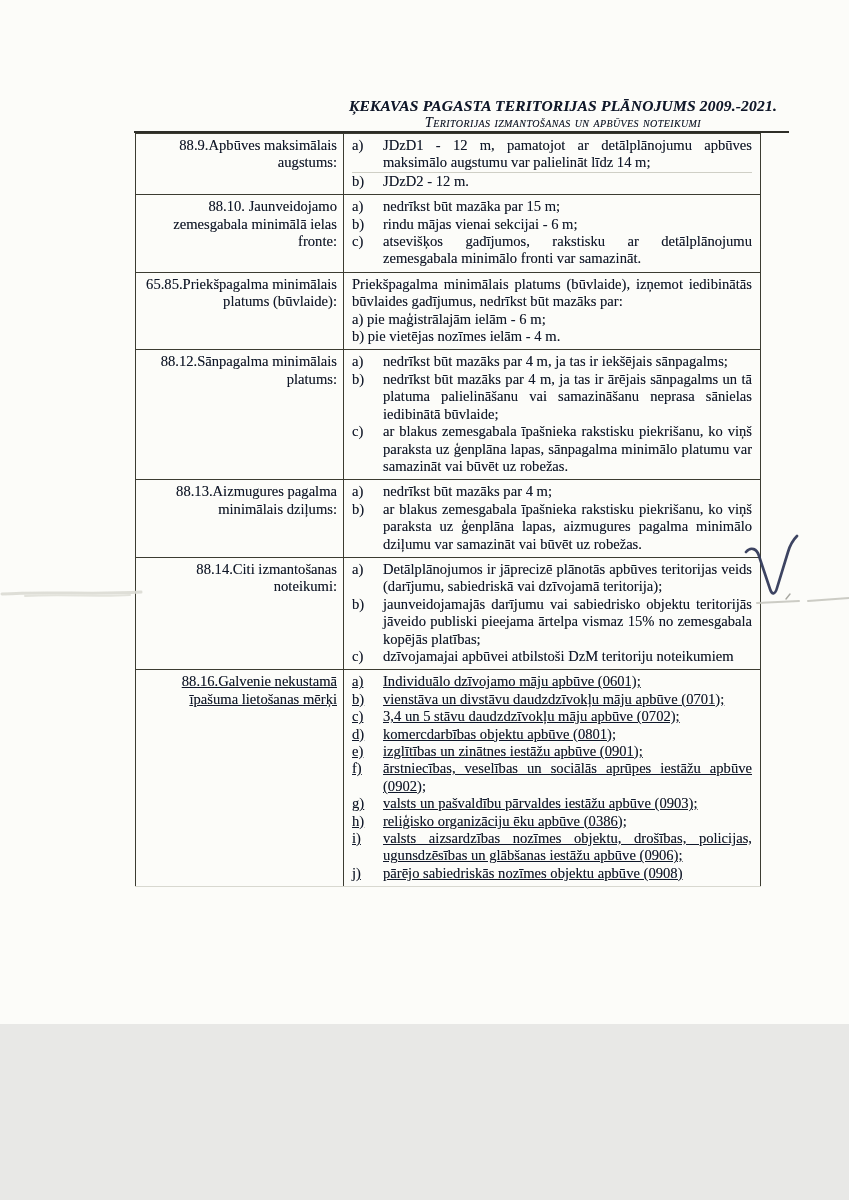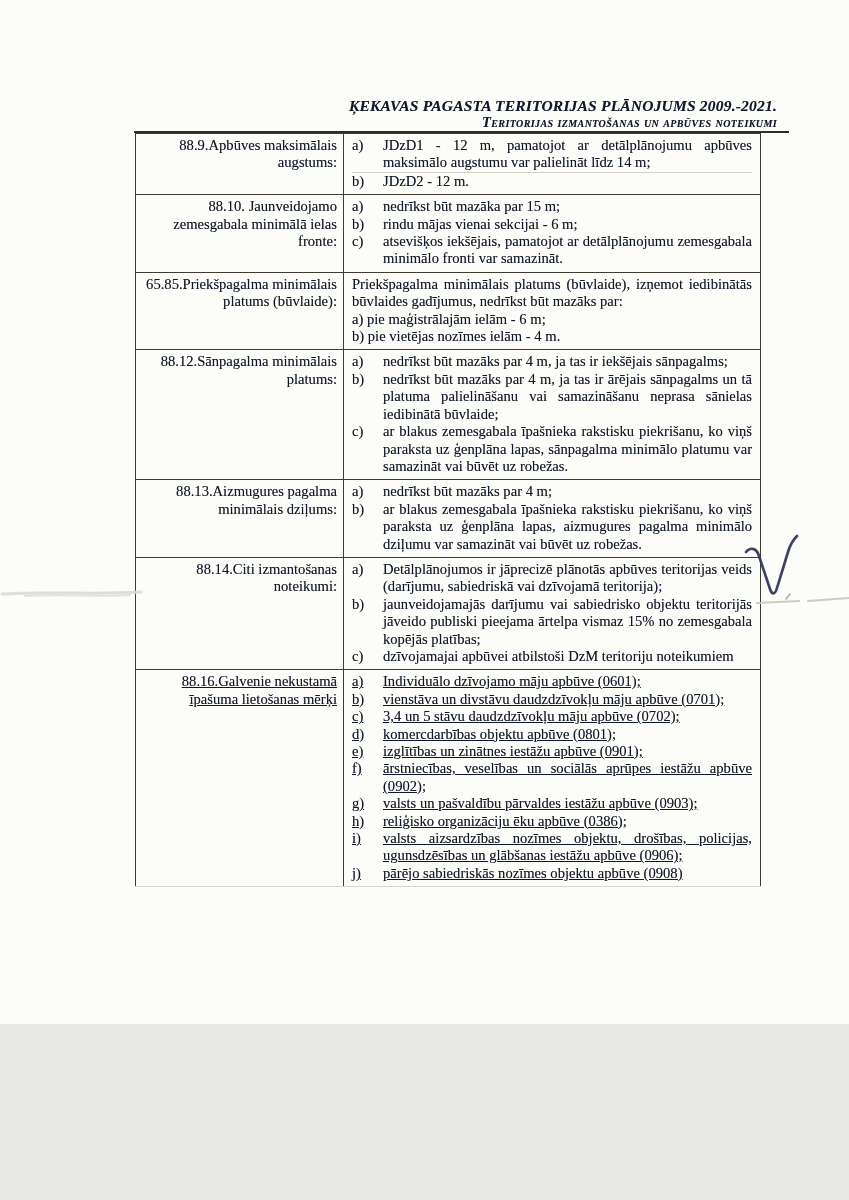--- a/index.html
+++ b/index.html
@@ -5,21 +5,21 @@
   html,body { margin:0; padding:0; background:#e8e8e6; }
   .page {
     position:relative; width:849px; height:1024px; margin:0 auto;
     background:#fcfcf9; color:#0f172a; overflow:hidden;
     font-family:"Liberation Serif", serif;
     text-shadow:0 0 .35px rgba(30,30,25,.45);
   }
   
   .header { position:absolute; top:97px; right:72px; text-align:right; font-style:italic; }
   .h1 { font-size:15.5px; line-height:17px; font-weight:600; letter-spacing:.2px; }
-  .h2 { font-size:14.5px; line-height:16px; font-weight:700; font-variant:small-caps; letter-spacing:.4px; }
+  .h2 { font-size:14.5px; line-height:16px; font-weight:400; font-variant:small-caps; letter-spacing:.4px;text-align:center; }
   .header-rule { position:absolute; left:134px; top:131px; width:655px; height:2px; background:#2e2e28; }
   
   .doc-table {
     position:absolute; left:135px; top:133px; width:625px;
     display:table; border-collapse:collapse;
     font-size:14.6px; line-height:17.4px;
   }
   .row { display:table-row; }
   .cell {
     display:table-cell; vertical-align:top;
@@ -72,21 +72,21 @@
           <div class="item">
             <span class="letter">a)</span>
             <span class="itext">nedrīkst būt mazāka par 15 m;</span>
           </div>
           <div class="item">
             <span class="letter">b)</span>
             <span class="itext">rindu mājas vienai sekcijai - 6 m;</span>
           </div>
           <div class="item">
             <span class="letter">c)</span>
-            <span class="itext">atsevišķos iekšējais, pamatojot ar detālplānojumu zemesgabala minimālo fronti var samazināt.</span>
+            <span class="itext">atsevišķos gadījumos, rakstisku ar detālplānojumu zemesgabala minimālo fronti var samazināt.</span>
           </div>
         </div>
       </div>
       <div class="row">
         <div class="cell label-cell">65.85.Priekšpagalma minimālais platums (būvlaide):</div>
         <div class="cell content-cell">
           <div class="para">Priekšpagalma minimālais platums (būvlaide), izņemot iedibinātās būvlaides gadījumus, nedrīkst būt mazāks par:</div>
           <div class="para">a) pie maģistrālajām ielām - 6 m;</div>
           <div class="para">b) pie vietējas nozīmes ielām - 4 m.</div>
         </div>

